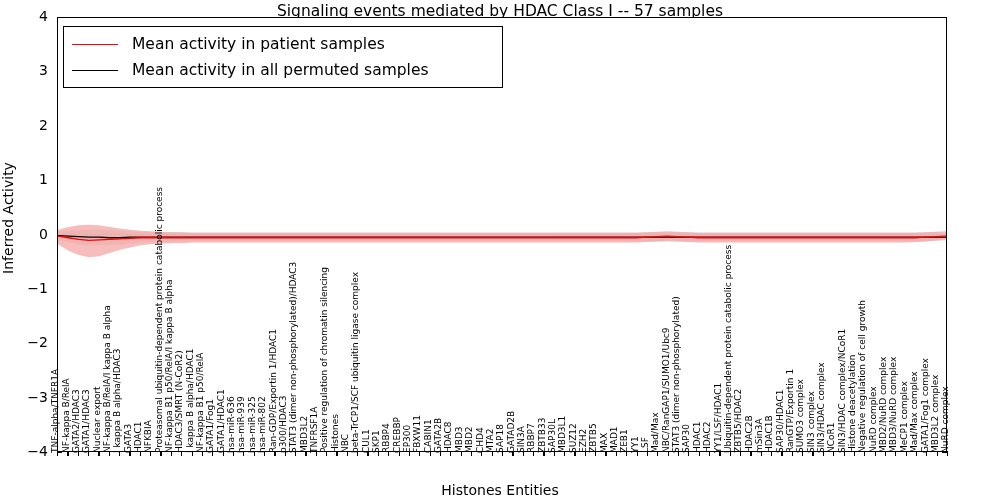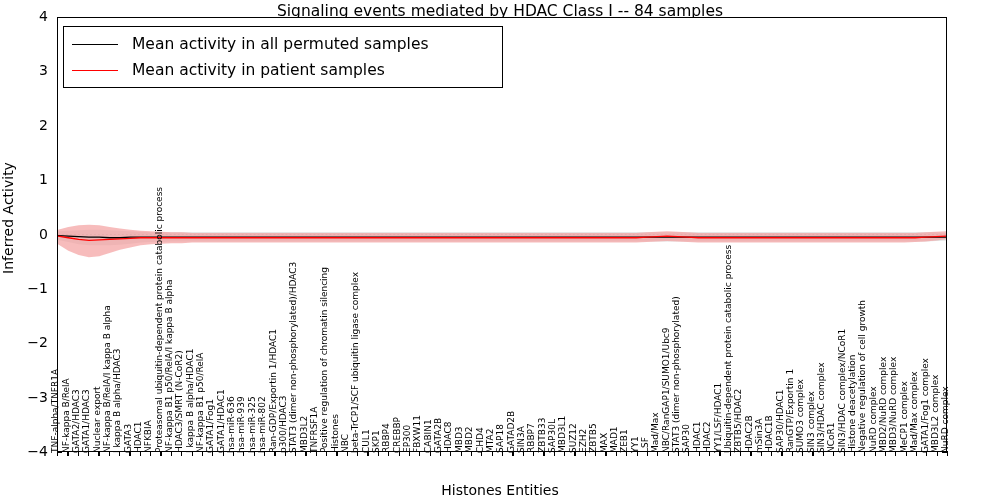--- a/index.html
+++ b/index.html
@@ -43,21 +43,21 @@
   .legrow{display:flex;align-items:center;height:26px;}
   .legline{width:46px;height:0;border-top:1.4px solid #000;margin-right:14px;}
   .legline.red{border-top-color:#ff0000;}
   .legtxt{font-size:15.5px;color:#000;}
 </style>
 </head>
 <body>
 
 <div id="fig">
 
-  <div class="title">Signaling events mediated by HDAC Class I -- 84 samples</div>
+  <div class="title">Signaling events mediated by HDAC Class I -- 57 samples</div>
 
   <div class="ylabel">Inferred Activity</div>
   <div class="xlabel">Histones Entities</div>
 
   <div id="ytick-layer">
       <div class="ytick" style="top: 8px;">4</div>
       <div class="ytickmark" style="top: 17px;"></div>
       <div class="ytickmark r" style="top: 17px;"></div>
       <div class="ytick" style="top: 62.375px;">3</div>
       <div class="ytickmark" style="top: 71.375px;"></div>
@@ -269,22 +269,22 @@
       <div class="xtick" style="left: 841.456px;">MBD3/NuRD complex</div>
       <div class="xtick" style="left: 851.805px;">MeCP1 complex</div>
       <div class="xtick" style="left: 862.153px;">Mad/Max complex</div>
       <div class="xtick" style="left: 872.502px;">GATA1/Fog1 complex</div>
       <div class="xtick" style="left: 882.851px;">MBD3L2 complex</div>
       <div class="xtick" style="left: 893.2px;">NuRD complex</div>
     </div>
 
   <div class="legend">
     <div class="legrow">
+      <span class="legline red"></span>
+      <span class="legtxt">Mean activity in patient samples</span>
+    </div>
+    <div class="legrow">
       <span class="legline"></span>
       <span class="legtxt">Mean activity in all permuted samples</span>
     </div>
-    <div class="legrow">
-      <span class="legline red"></span>
-      <span class="legtxt">Mean activity in patient samples</span>
-    </div>
   </div>
 
 </div>
 
 </body></html>

